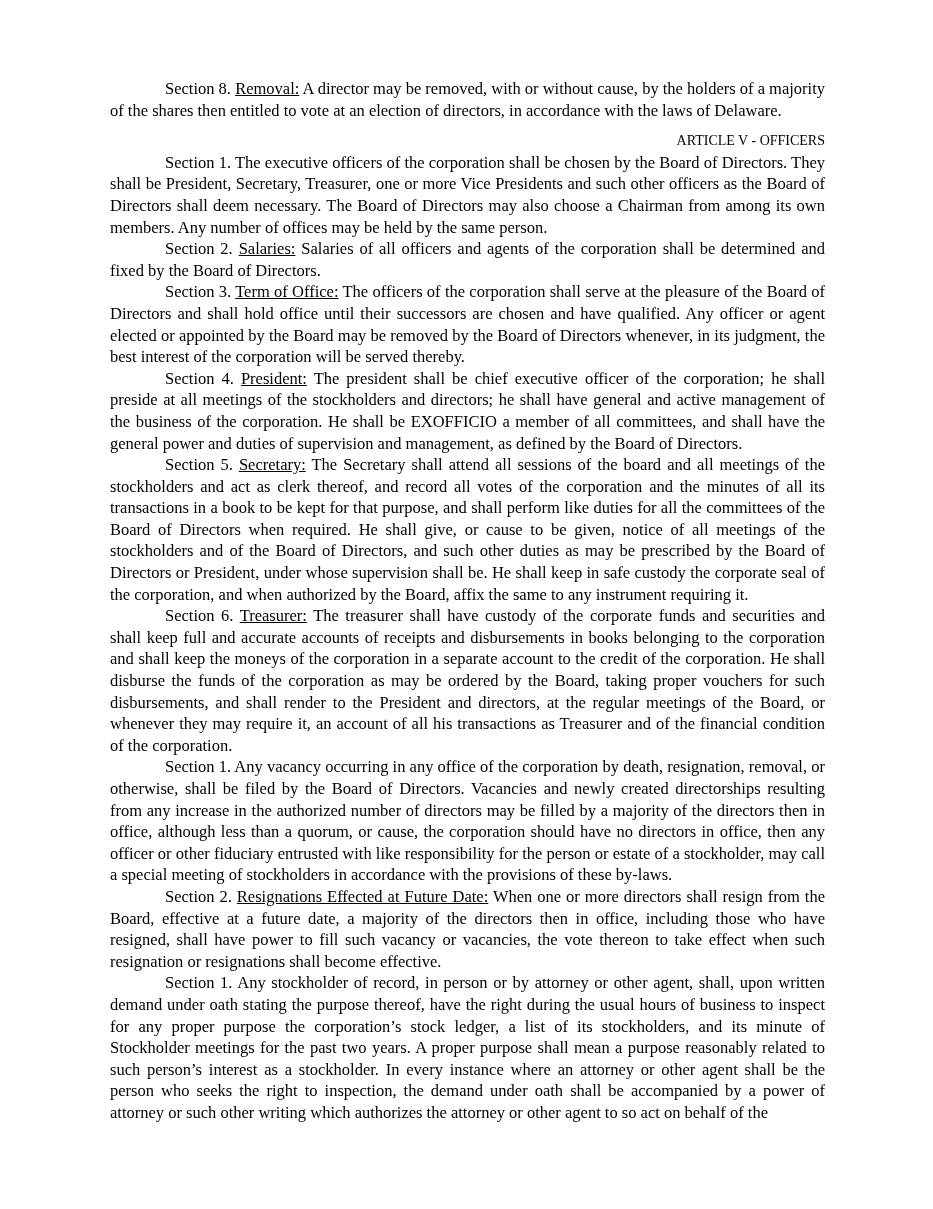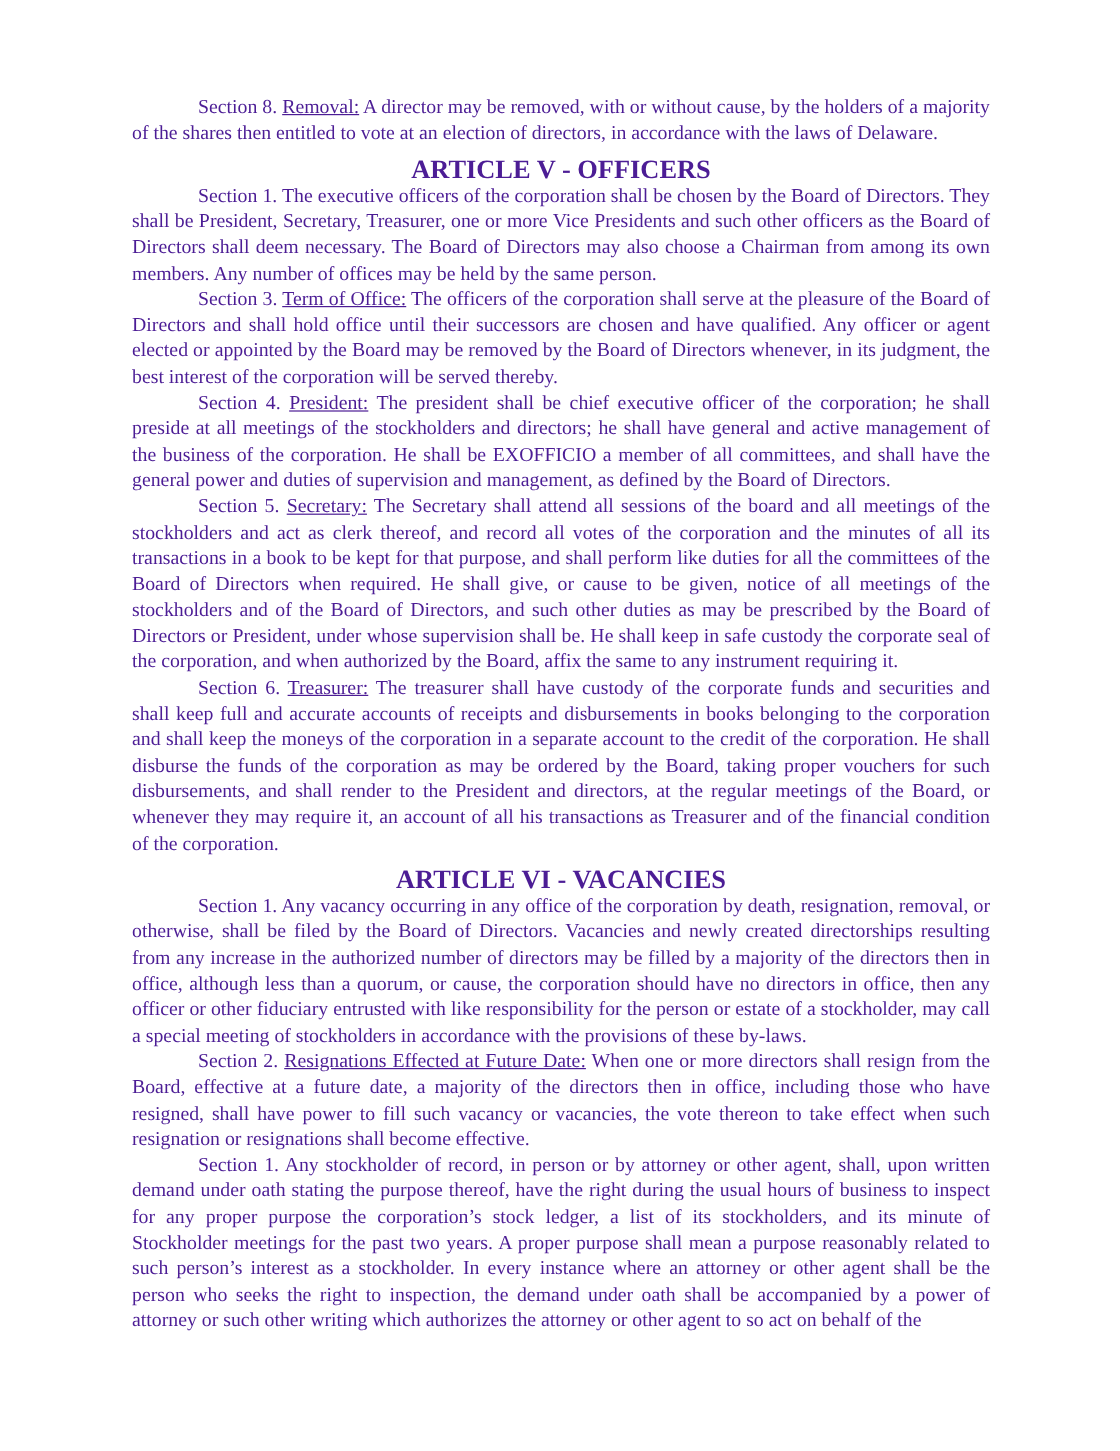--- a/index.html
+++ b/index.html
@@ -6,62 +6,62 @@
     margin: 0;
     padding: 0;
     background: #ffffff;
   }
   .page {
     width: 933px;
     height: 1209px;
     box-sizing: border-box;
     padding: 78px 108px 0 110px;
     background: #ffffff;
-    color: #4c1d95;
+    color: #000000;
     font-family: "Liberation Serif", "DejaVu Serif", serif;
     font-size: 16.5px;
     line-height: 21.6px;
     overflow: hidden;
   }
   .para {
     margin: 0;
     text-indent: 55px;
     text-align: justify;
   }
   .heading {
     margin: 9px 0 0 0;
-    font-weight: bold;
-    text-align: center;
-    font-size: 22px;
+    font-weight: normal;
+    text-align: right;
+    font-size: 14px;
   }
   .u {
     text-decoration: underline;
   }
 </style>
 </head>
 <body>
 
 <div class="page">
 
   <p class="para"><span>Section 8.</span> <span class="u">Removal:</span> <span>A director may be removed, with or without cause, by the holders of a majority of the shares then entitled to vote at an election of directors, in accordance with the laws of Delaware.</span></p>
 
   <p class="heading">ARTICLE V - OFFICERS</p>
 
   <p class="para"><span>Section 1.</span> <span>The executive officers of the corporation shall be chosen by the Board of Directors. They shall be President, Secretary, Treasurer, one or more Vice Presidents and such other officers as the Board of Directors shall deem necessary. The Board of Directors may also choose a Chairman from among its own members. Any number of offices may be held by the same person.</span></p>
 
+  <p class="para"><span>Section 2.</span> <span class="u">Salaries:</span> <span>Salaries of all officers and agents of the corporation shall be determined and fixed by the Board of Directors.</span></p>
 
   <p class="para"><span>Section 3.</span> <span class="u">Term of Office:</span> <span>The officers of the corporation shall serve at the pleasure of the Board of Directors and shall hold office until their successors are chosen and have qualified. Any officer or agent elected or appointed by the Board may be removed by the Board of Directors whenever, in its judgment, the best interest of the corporation will be served thereby.</span></p>
 
   <p class="para"><span>Section 4.</span> <span class="u">President:</span> <span>The president shall be chief executive officer of the corporation; he shall preside at all meetings of the stockholders and directors; he shall have general and active management of the business of the corporation.  He shall be EXOFFICIO a member of all committees, and shall have the general power and duties of supervision and management, as defined by the Board of Directors.</span></p>
 
   <p class="para"><span>Section 5.</span> <span class="u">Secretary:</span> <span>The Secretary shall attend all sessions of the board and all meetings of the stockholders and act as clerk thereof, and record all votes of the corporation and the minutes of all its transactions in a book to be kept for that purpose, and shall perform like duties for all the committees of the Board of Directors when required.  He shall give, or cause to be given, notice of all meetings of the stockholders and of the Board of Directors, and such other duties as may be prescribed by the Board of Directors or President, under whose supervision shall be.  He shall keep in safe custody the corporate seal of the corporation, and when authorized by the Board, affix the same to any instrument requiring it.</span></p>
 
   <p class="para"><span>Section 6.</span> <span class="u">Treasurer:</span> <span>The treasurer shall have custody of the corporate funds and securities and shall keep full and accurate accounts of receipts and disbursements in books belonging to the corporation and shall keep the moneys of the corporation in a separate account to the credit of the corporation.  He shall disburse the funds of the corporation as may be ordered by the Board, taking proper vouchers for such disbursements, and shall render to the President and directors, at the regular meetings of the Board, or whenever they may require it, an account of all his transactions as Treasurer and of the financial condition of the corporation.</span></p>
 
-  <p class="heading">ARTICLE VI - VACANCIES</p>
 
   <p class="para"><span>Section 1.</span> <span>Any vacancy occurring in any office of the corporation by death, resignation, removal, or otherwise, shall be filed by the Board of Directors.  Vacancies and newly created directorships resulting from any increase in the authorized number of directors may be filled by a majority of the directors then in office, although less than a quorum, or cause, the corporation should have no directors in office, then any officer or other fiduciary entrusted with like responsibility for the person or estate of a stockholder, may call a special meeting of stockholders in accordance with the provisions of these by-laws.</span></p>
 
   <p class="para"><span>Section 2.</span> <span class="u">Resignations Effected at Future Date:</span> <span>When one or more directors shall resign from the Board, effective at a future date, a majority of the directors then in office, including those who have resigned, shall have power to fill such vacancy or vacancies, the vote thereon to take effect when such resignation or resignations shall become effective.</span></p>
 
 
   <p class="para"><span>Section 1.</span> <span>Any stockholder of record, in person or by attorney or other agent, shall, upon written demand under oath stating the purpose thereof, have the right during the usual hours of business to inspect for any proper purpose the corporation’s stock ledger, a list of its stockholders, and its minute of Stockholder meetings for the past two years.  A proper purpose shall mean a purpose reasonably related to such person’s interest as a stockholder. In every instance where an attorney or other agent shall be the person who seeks the right to inspection, the demand under oath shall be accompanied by a power of attorney or such other writing which authorizes the attorney or other agent to so act on behalf of the</span></p>
 
 </div>
 

